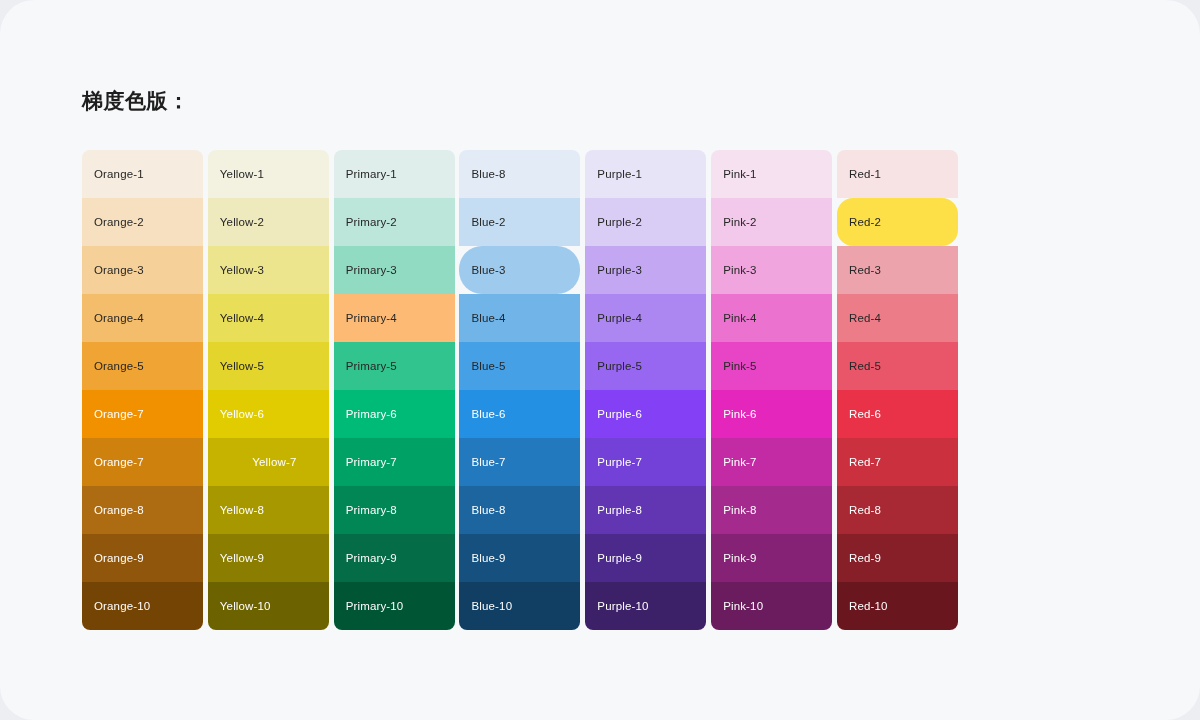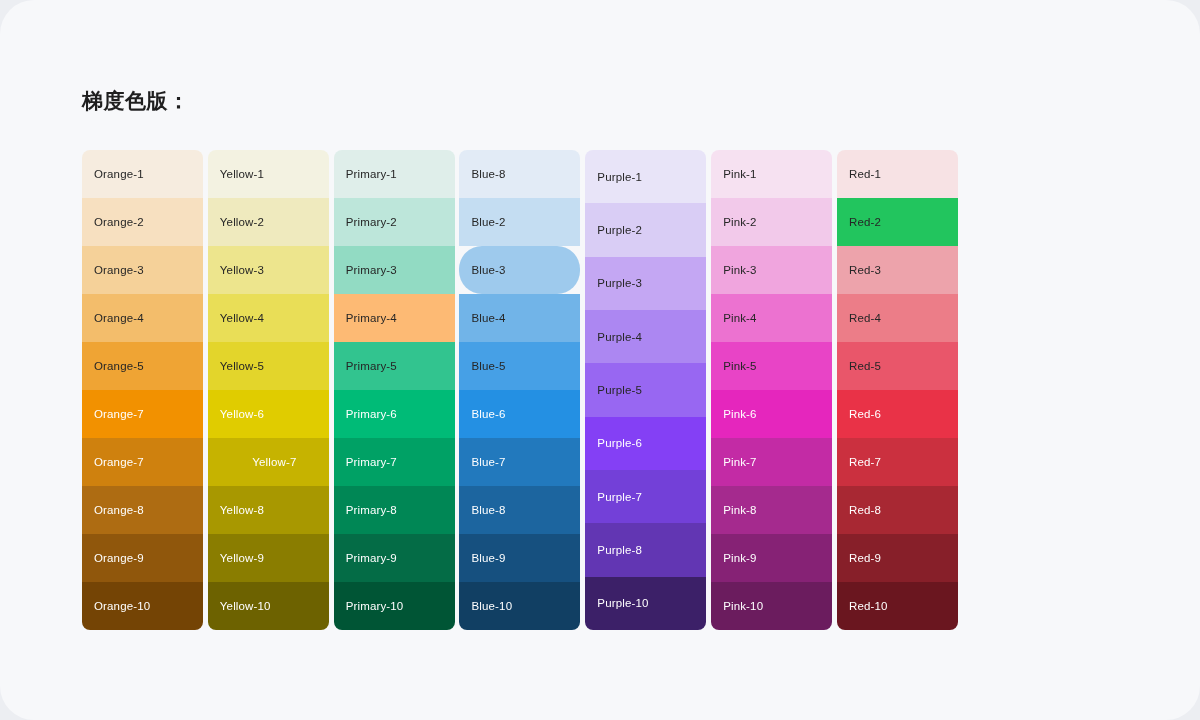--- a/index.html
+++ b/index.html
@@ -229,20 +229,23 @@
           </div>
           <div class="swatch text-light" style="background: rgb(132, 64, 245);">
             <span class="swatch-label">Purple-6</span>
           </div>
           <div class="swatch text-light" style="background: rgb(115, 64, 216);">
             <span class="swatch-label">Purple-7</span>
           </div>
           <div class="swatch text-light" style="background: rgb(98, 54, 179);">
             <span class="swatch-label">Purple-8</span>
           </div>
+          <div class="swatch text-light" style="background: rgb(76, 42, 140);">
+            <span class="swatch-label">Purple-9</span>
+          </div>
           <div class="swatch text-light" style="background: rgb(60, 32, 104);">
             <span class="swatch-label">Purple-10</span>
           </div>
         </div>
         <div class="palette-column">
           <div class="swatch text-dark" style="background: rgb(246, 225, 241);">
             <span class="swatch-label">Pink-1</span>
           </div>
           <div class="swatch text-dark" style="background: rgb(242, 201, 234);">
             <span class="swatch-label">Pink-2</span>
@@ -269,21 +272,21 @@
             <span class="swatch-label">Pink-9</span>
           </div>
           <div class="swatch text-light" style="background: rgb(107, 28, 94);">
             <span class="swatch-label">Pink-10</span>
           </div>
         </div>
         <div class="palette-column">
           <div class="swatch text-dark" style="background: rgb(247, 226, 228);">
             <span class="swatch-label">Red-1</span>
           </div>
-          <div class="swatch text-dark" style="background: #22c55e;">
+          <div class="swatch text-dark" style="background: #fde047; border-radius: 16px;">
             <span class="swatch-label">Red-2</span>
           </div>
           <div class="swatch text-dark" style="background: rgb(237, 163, 171);">
             <span class="swatch-label">Red-3</span>
           </div>
           <div class="swatch text-dark" style="background: rgb(236, 125, 136);">
             <span class="swatch-label">Red-4</span>
           </div>
           <div class="swatch text-dark" style="background: rgb(233, 86, 106);">
             <span class="swatch-label">Red-5</span>

